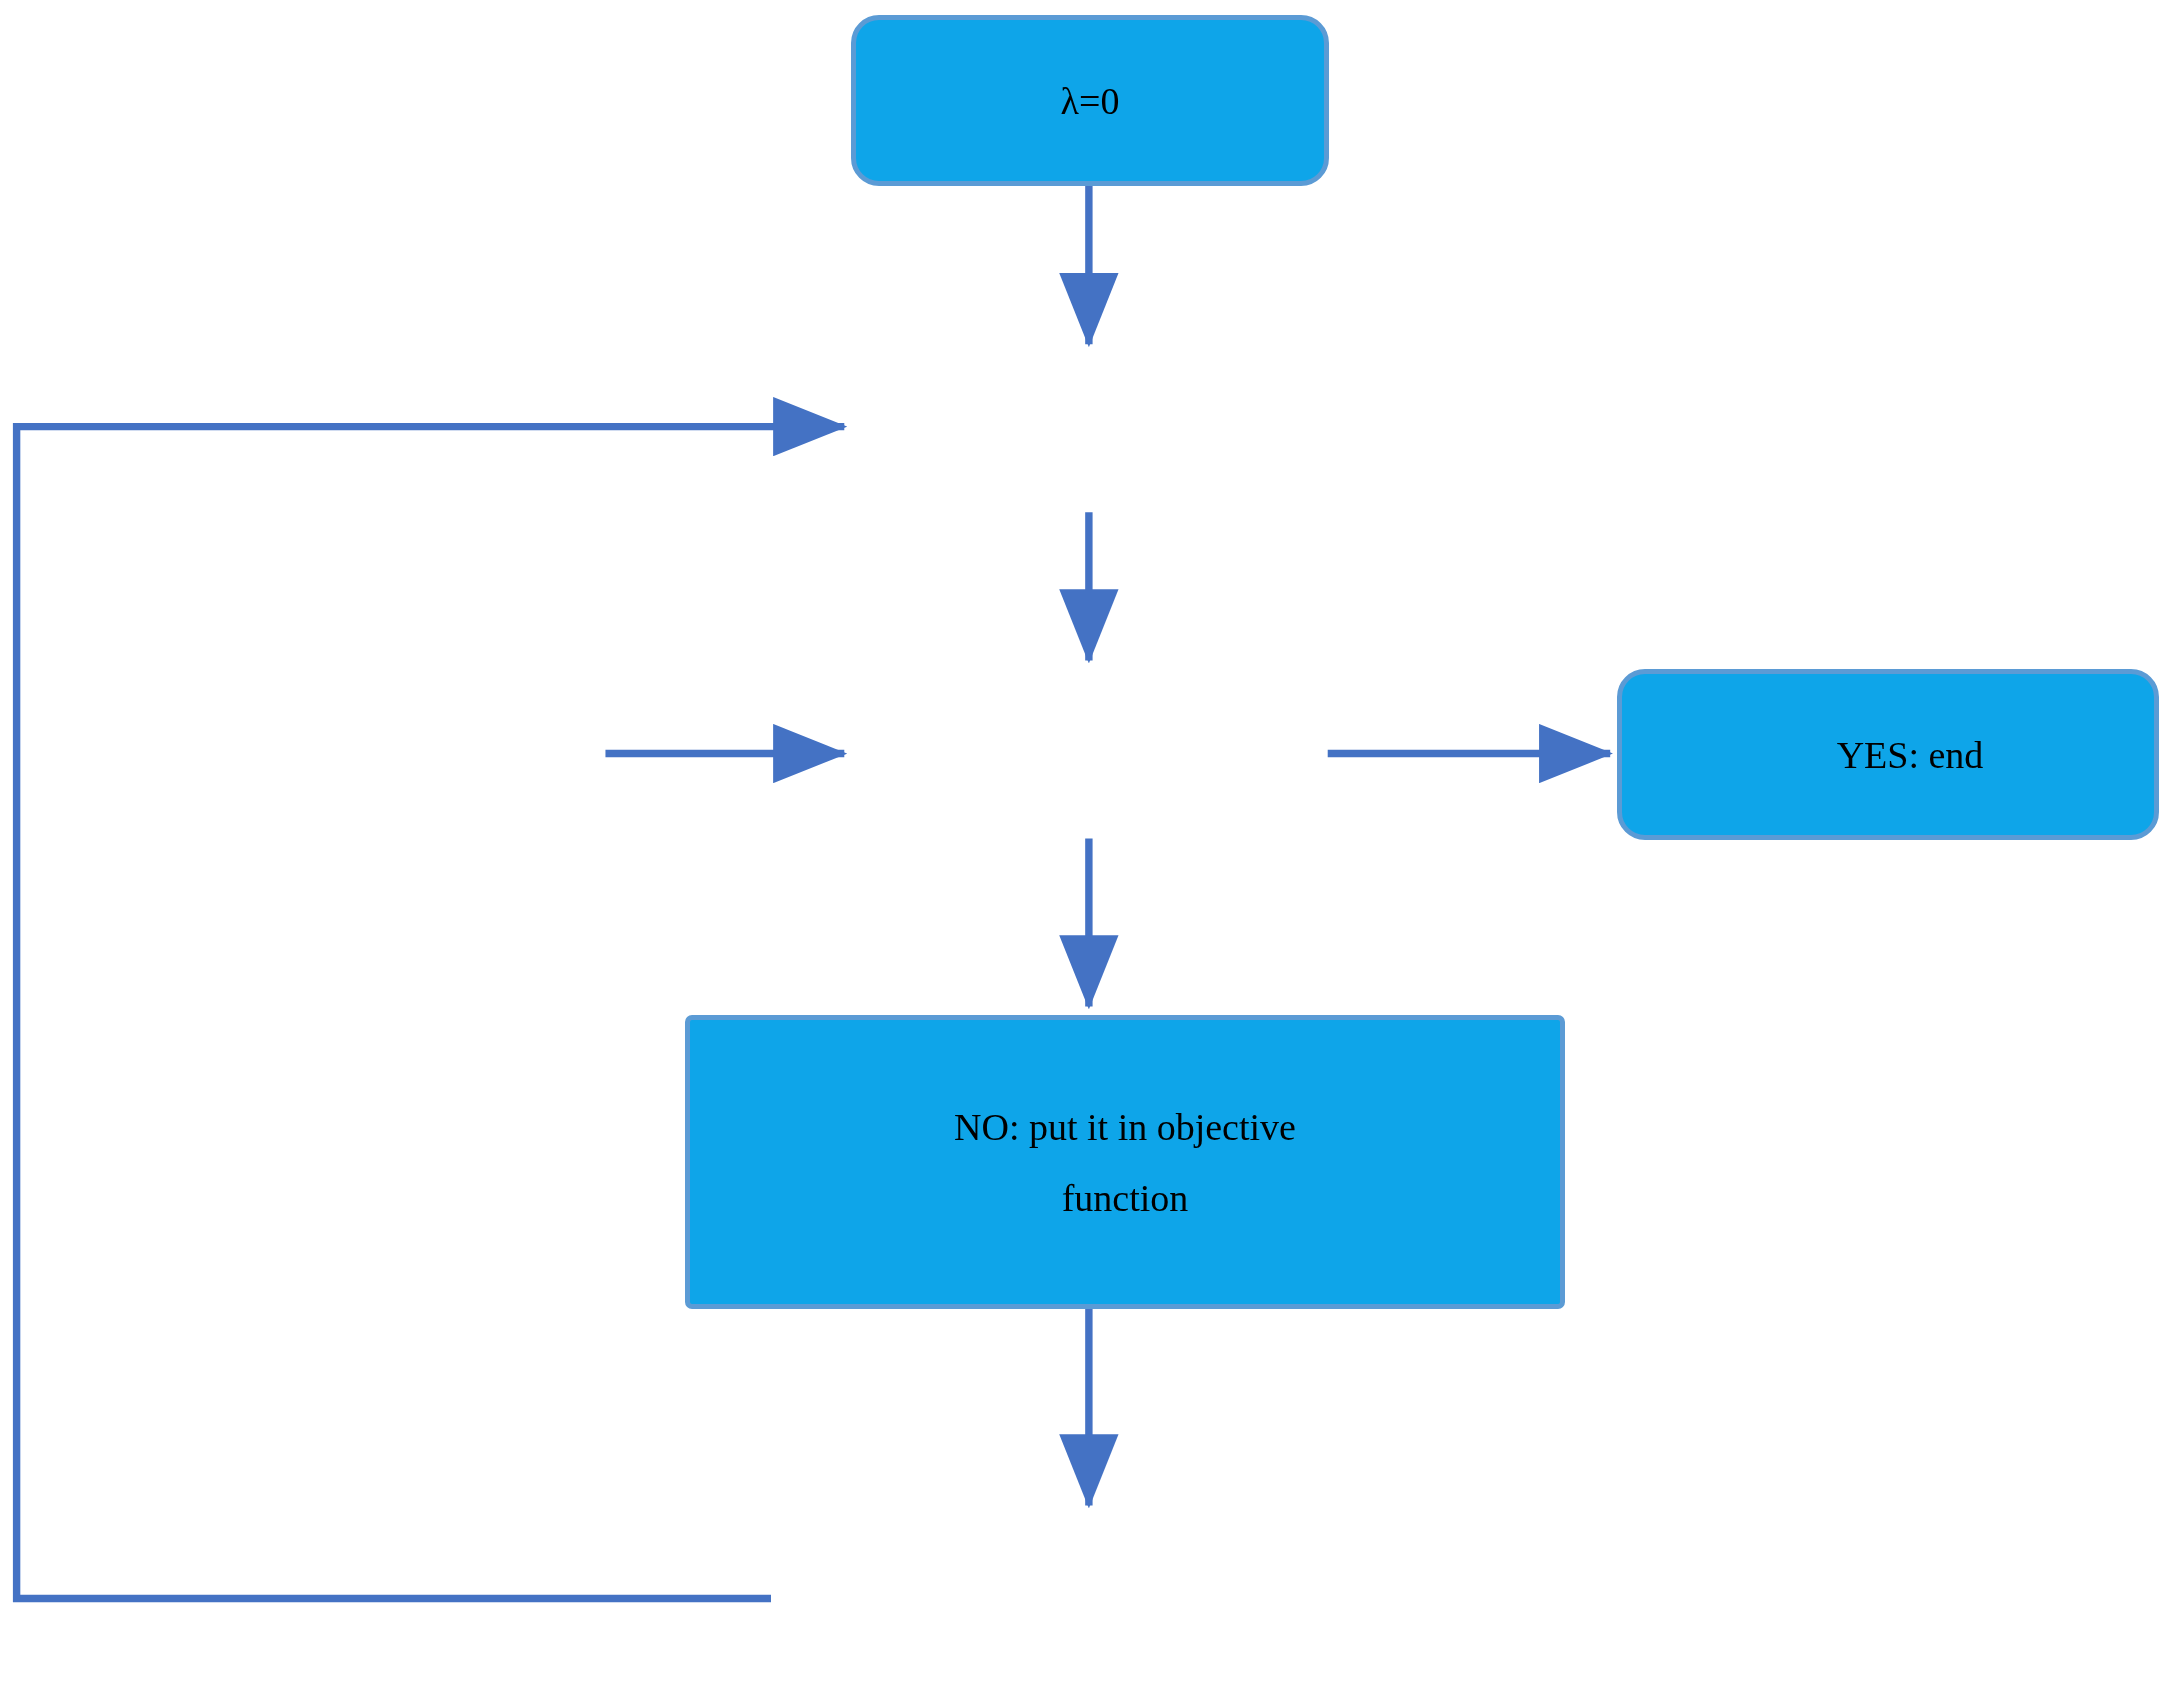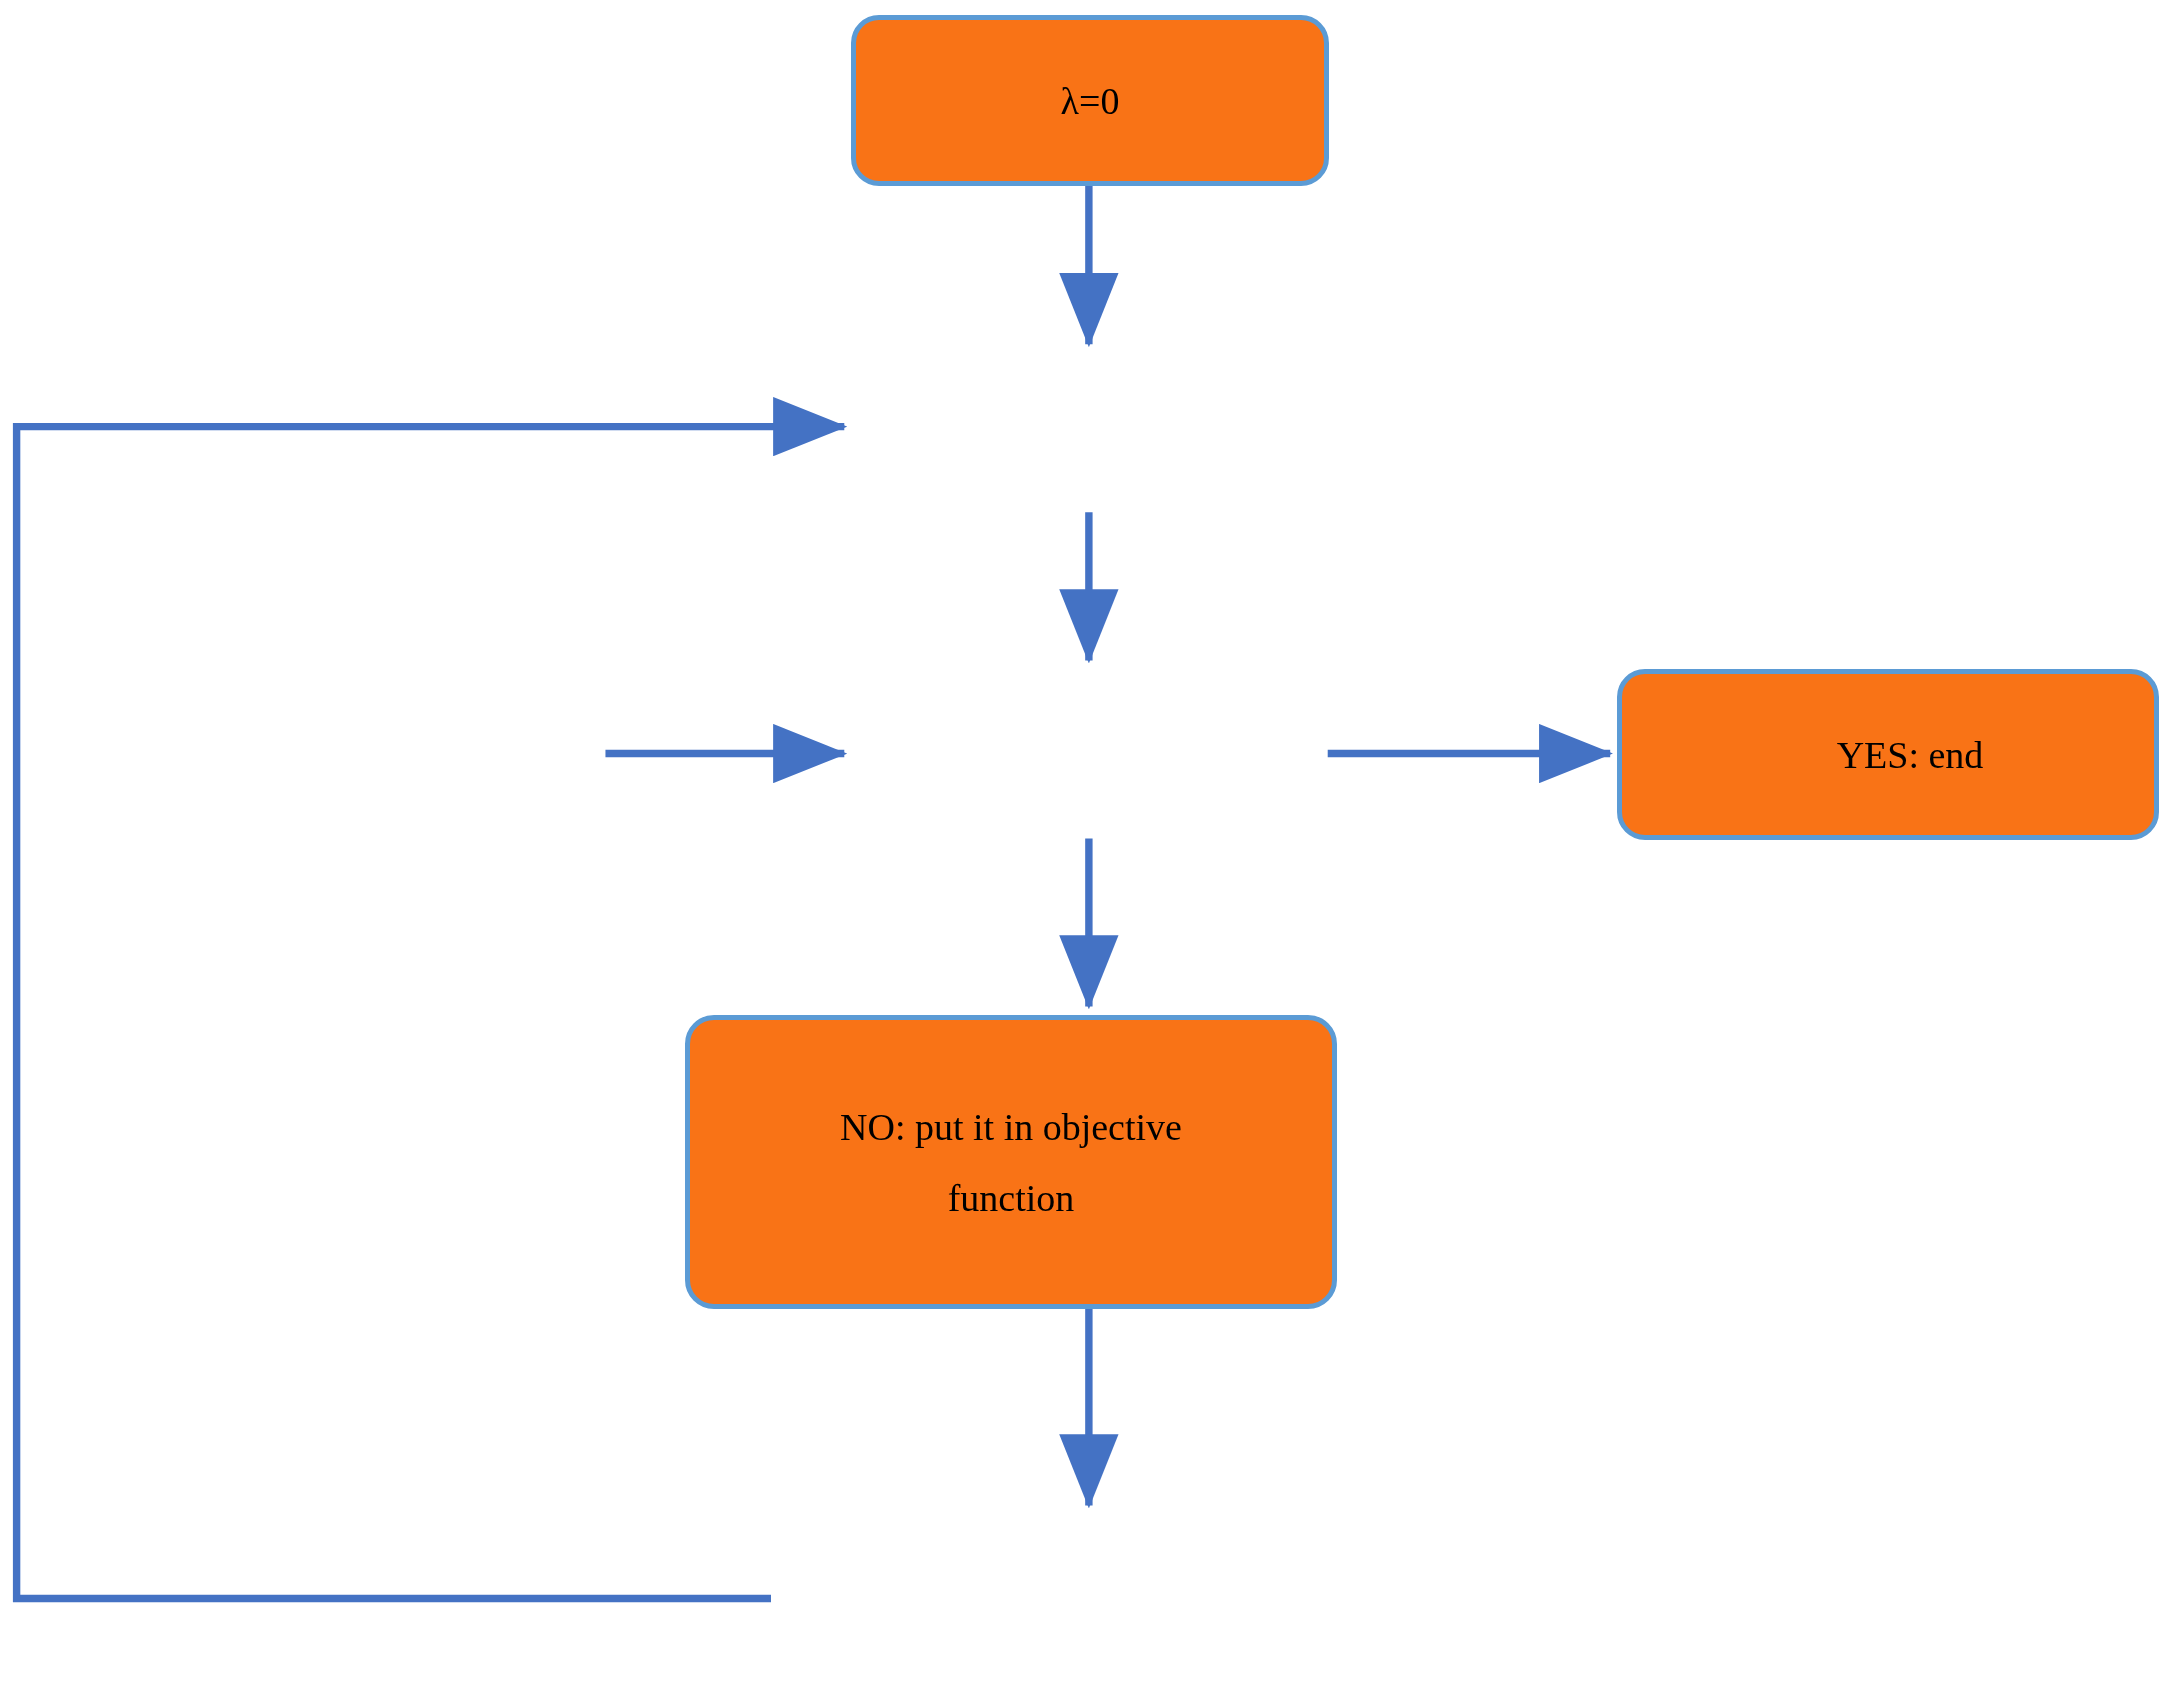--- a/index.html
+++ b/index.html
@@ -14,21 +14,21 @@
     height: 1699px;
     background: #ffffff;
     overflow: hidden;
     font-family: "Liberation Serif", "DejaVu Serif", serif;
   }
   .node {
     position: absolute;
     box-sizing: border-box;
     border: 5.8px solid #5b9bd5;
     border-radius: 28px;
-    background: #f97316;
+    background: #0ea5e9;
     display: flex;
     flex-direction: column;
     align-items: center;
     justify-content: center;
     color: #000000;
     font-size: 38px;
     line-height: 1.0;
     text-align: center;
     z-index: 3;
   }
@@ -75,20 +75,20 @@
     <span>λ=0</span>
   </div>
 
 
 
 
   <div class="node" style="left:1617px; top:669px; width:542px; height:171px;padding-left:44px;">
     <span>YES: end</span>
   </div>
 
-  <div class="node" style="left:685px; top:1015px; width:652px; height:294px; border-radius:29px;">
+  <div class="node" style="left:685px; top:1015px; width:880px; height:294px; border-radius:7px;">
     <span>NO: put it in objective</span>
     <span class="line2">function</span>
   </div>
 
 
 </div>
 
 
 </body></html>

